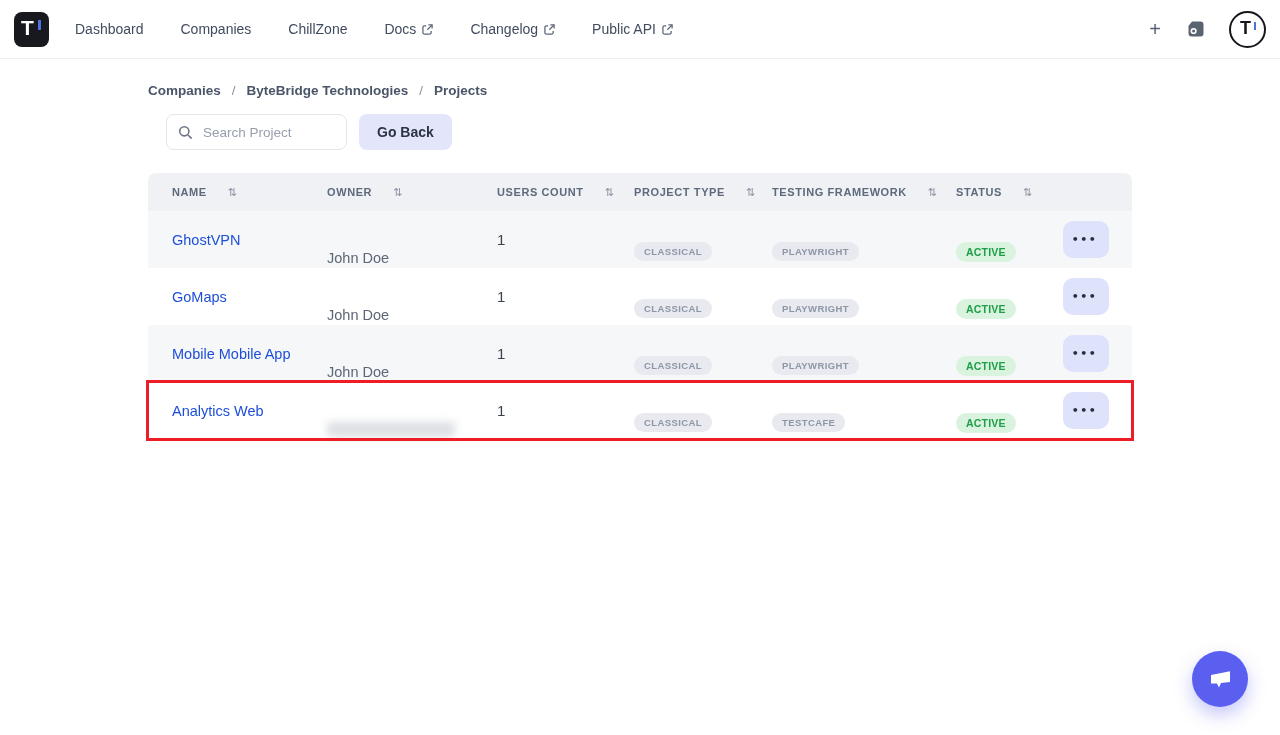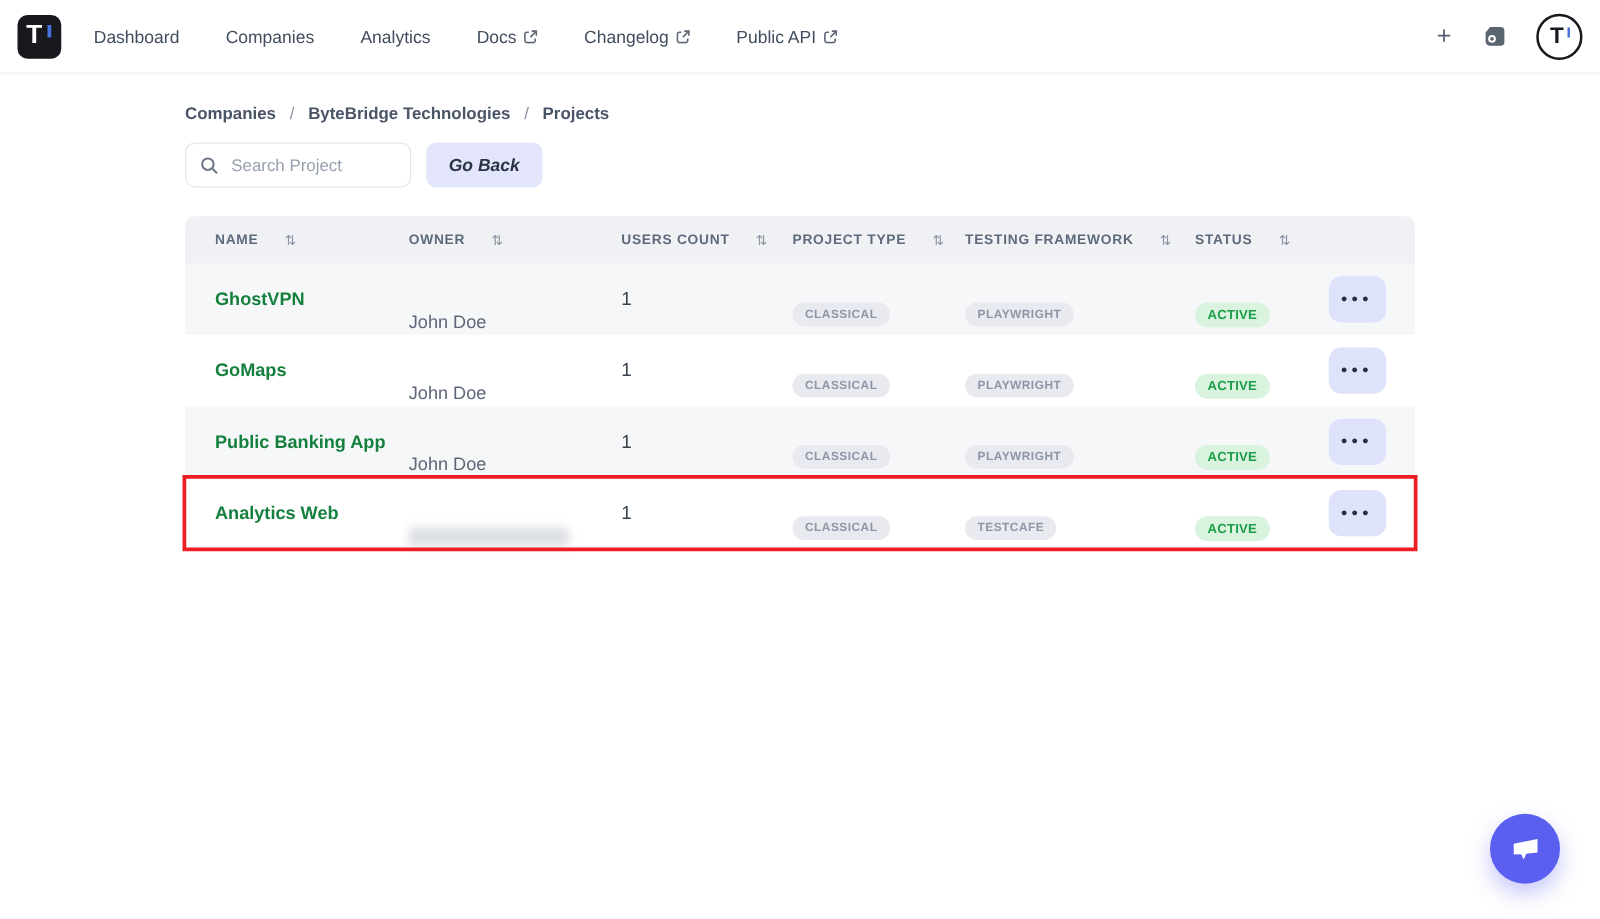--- a/index.html
+++ b/index.html
@@ -45,32 +45,32 @@
     display:flex; gap:11px; align-items:center;
   }
   .breadcrumb .sep { color:#8b93a3; font-weight:400; }
   .breadcrumb .crumb { cursor:pointer; }
 
   .title-row { display:flex; align-items:center; justify-content:space-between; margin-top:16px; }
   h1 { margin:0; font-size:29px; font-weight:700; color:#202a3c; letter-spacing:-0.3px; }
   .controls { display:flex; align-items:center; gap:12px; }
   .search-box {
     display:flex; align-items:center; gap:8px; width:181px; height:36px;
-    background:#fff; border:1px solid #e2e5ea; border-radius:8px; padding:0 11px;
+    background:#fff; border:1px solid #e2e5ea; border-radius:8px; padding:0 11px;margin-left:18px;
   }
   .search-box svg { flex:none; }
   .search-box input {
     border:none; outline:none; width:100%; font-size:13.5px; color:#333;
     font-family:"Liberation Sans", sans-serif; background:transparent;
   }
   .search-box input::placeholder { color:#97a0ae; }
   .go-back {
     height:36px; padding:0 18px; border:none; border-radius:8px;
     background:var(--go-back-bg,#e3e6fa); color:#2b3445; font-size:14px; font-weight:700;
-    font-family:"Liberation Sans", sans-serif; cursor:pointer;font-style:italic;
+    font-family:"Liberation Sans", sans-serif; cursor:pointer;
   }
 
   
   .table { margin-top:23px; }
   .thead, .trow {
     display:grid;
     grid-template-columns:155px 170px 137px 138px 184px 107px 1fr;
     align-items:center; padding:0 23px 0 24px;
   }
   .thead {
@@ -79,21 +79,21 @@
     text-transform:uppercase;
   }
   .th { display:flex; align-items:center; gap:21px; cursor:pointer; }
   .sort { font-size:11px; color:#8a93a3; font-weight:400; }
   .trow { height:57px; position:relative; font-size:14.5px; background:#fff; }
   .trow.striped { background:#f6f7f9; }
   .trow.highlighted::after {
     content:""; position:absolute; inset:-2px -2px;
     border:3px solid var(--highlight-red,#ee1c25); pointer-events:none; z-index:2;
   }
-  .cell-name { font-weight:700; color:#15803d; cursor:pointer; }
+  .cell-name { font-weight:400; color:#1d4ed8; cursor:pointer; }
   .cell-owner { color:#5c6677;margin-top:37px; }
   .cell-count { color:#39424f; font-size:15px; }
   .badge {
     display:inline-block; padding:4px 10px; border-radius:20px;
     background:var(--badge-bg,#e8eaef); color:var(--badge-text,#8d96a6);
     font-size:9.5px; font-weight:700; letter-spacing:0.4px;margin-top:24px;
   }
   .badge.active {
     background:var(--status-active-bg,#d9f3de); color:var(--status-active-text,#1d9e48);
     font-size:10.5px; letter-spacing:0.2px;
@@ -126,21 +126,21 @@
     <span class="bar"></span>
   </div>
   <nav class="nav-items">
     <a class="nav-item">
         <span>Dashboard</span>
       </a>
     <a class="nav-item">
         <span>Companies</span>
       </a>
     <a class="nav-item">
-        <span>Analytics</span>
+        <span>ChillZone</span>
       </a>
     <a class="nav-item">
         <span>Docs</span>
       <svg class="ext-icon" viewBox="0 0 12 12" fill="none" stroke="#5d6777" stroke-width="1.4">
           <path d="M4.5 2H2.8A1.8 1.8 0 0 0 1 3.8v5.4A1.8 1.8 0 0 0 2.8 11h5.4A1.8 1.8 0 0 0 10 9.2V7.5"></path>
           <path d="M7 1h4v4"></path>
           <path d="M11 1 5.8 6.2"></path>
         </svg>
       </a>
     <a class="nav-item">
@@ -238,21 +238,21 @@
         <div class="trow">
     <div class="cell-name">GoMaps</div>
     <div class="cell-owner">John Doe</div>
     <div class="cell-count">1</div>
     <div><span class="badge">CLASSICAL</span></div>
     <div><span class="badge">PLAYWRIGHT</span></div>
     <div><span class="badge active">ACTIVE</span></div>
     <div><button class="actions-btn">•••</button></div>
   </div>
         <div class="trow striped">
-    <div class="cell-name">Public Banking App</div>
+    <div class="cell-name">Mobile Mobile App</div>
     <div class="cell-owner">John Doe</div>
     <div class="cell-count">1</div>
     <div><span class="badge">CLASSICAL</span></div>
     <div><span class="badge">PLAYWRIGHT</span></div>
     <div><span class="badge active">ACTIVE</span></div>
     <div><button class="actions-btn">•••</button></div>
   </div>
         <div class="trow highlighted">
     <div class="cell-name">Analytics Web</div>
     <div class="cell-owner"><span class="redacted"></span></div>

